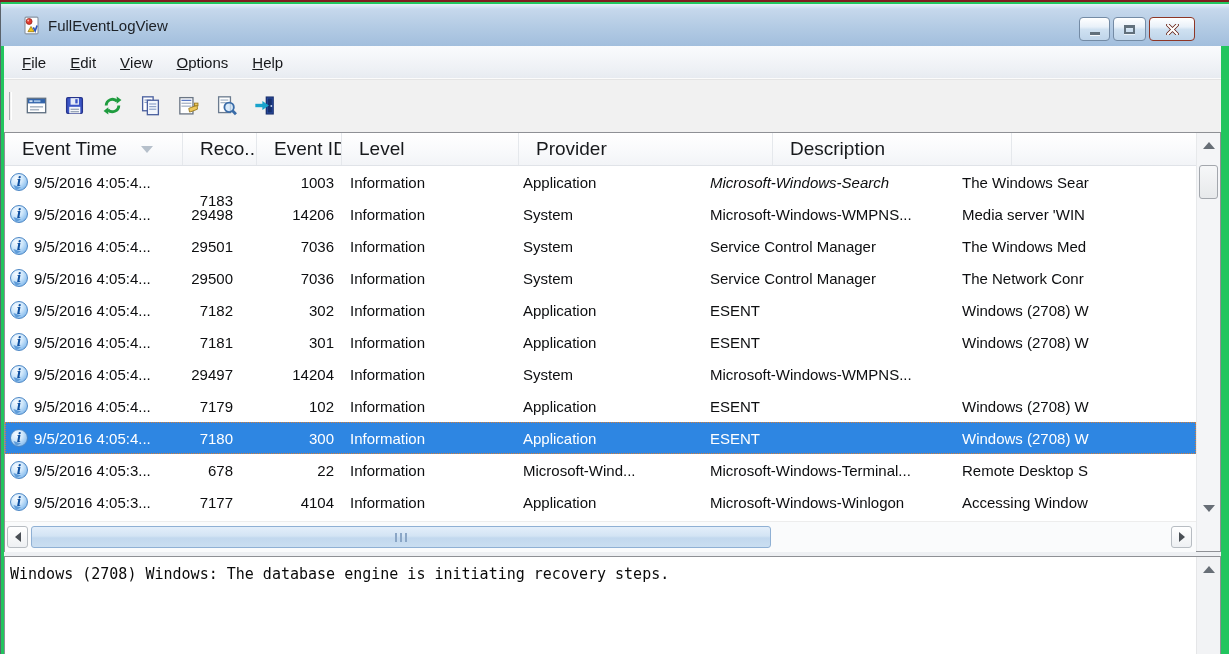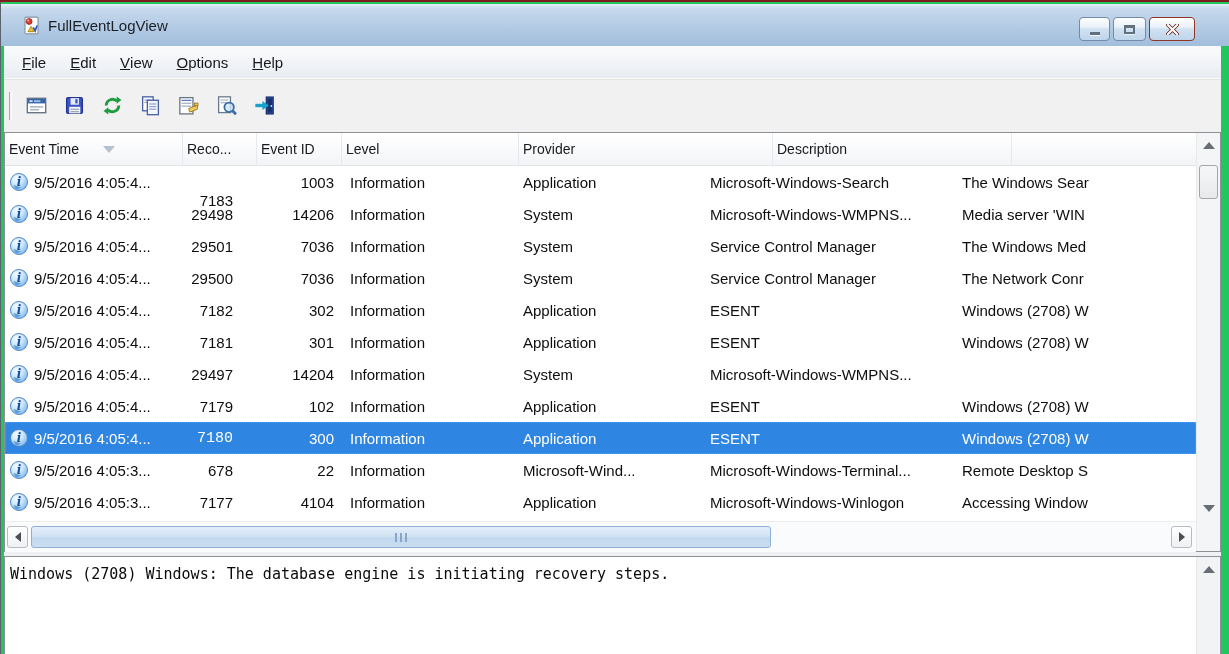--- a/index.html
+++ b/index.html
@@ -52,21 +52,21 @@
     background:#fff;border:1px solid #8e9095;display:flex;
   }
   .lv-main{width:1191px;display:flex;flex-direction:column;}
   .lv-header{
     height:33px;display:flex;flex:0 0 auto;
     background:linear-gradient(180deg,#ffffff 0%,#f8f9fb 60%,#f2f4f7 100%);
     border-bottom:1px solid #e0e3e8;
   }
   .hcell{
     border-right:1px solid #e5e8ec;display:flex;align-items:center;
-    font-size:14px;color:#17191c;padding-left:4px;overflow:hidden;white-space:nowrap;
+    font-size:19px;color:#17191c;padding-left:17px;overflow:hidden;white-space:nowrap;
   }
   .sort-arrow{
     width:0;height:0;margin-left:24px;
     border-left:6px solid transparent;border-right:6px solid transparent;
     border-top:7px solid #b6c0cb;
   }
   .lv-rows{height:355px;overflow:hidden;flex:0 0 auto;}
   .lv-row{height:32px;display:flex;align-items:center;font-size:15px;color:#0d0e10;white-space:nowrap;}
   .lv-row.selected{background:#2e86e2;color:#fff;outline:1px dotted #d4803c;outline-offset:-1px;}
   .cell{overflow:hidden;white-space:nowrap;height:100%;display:flex;align-items:center;}
@@ -260,21 +260,21 @@
       <div class="lv-rows" id="lv-rows">
           <div class="lv-row">
             <div class="cell" style="width: 178px;">
               <span class="info-icon">i</span>
               <span>9/5/2016 4:05:4...</span>
             </div>
             <div class="cell num" style="width: 74px; padding-right: 24px; margin-top: 36px;">7183</div>
             <div class="cell num" style="width: 85px; padding-right: 8px;">1003</div>
             <div class="cell" style="width: 177px; padding-left: 8px;">Information</div>
             <div class="cell" style="width: 184px; padding-left: 4px;">Application</div>
-            <div class="cell" style="width: 254px; padding-left: 7px;">Microsoft-Windows-Search</div>
+            <div class="cell" style="width: 254px; padding-left: 7px; font-style: italic;">Microsoft-Windows-Search</div>
             <div class="cell" style="width: 239px; padding-left: 5px;">The Windows Sear</div>
           </div>
           <div class="lv-row">
             <div class="cell" style="width: 178px;">
               <span class="info-icon">i</span>
               <span>9/5/2016 4:05:4...</span>
             </div>
             <div class="cell num" style="width: 74px; padding-right: 24px;">29498</div>
             <div class="cell num" style="width: 85px; padding-right: 8px;">14206</div>
             <div class="cell" style="width: 177px; padding-left: 8px;">Information</div>
@@ -351,21 +351,21 @@
             <div class="cell" style="width: 177px; padding-left: 8px;">Information</div>
             <div class="cell" style="width: 184px; padding-left: 4px;">Application</div>
             <div class="cell" style="width: 254px; padding-left: 7px;">ESENT</div>
             <div class="cell" style="width: 239px; padding-left: 5px;">Windows (2708) W</div>
           </div>
           <div class="lv-row selected">
             <div class="cell" style="width: 178px;">
               <span class="info-icon">i</span>
               <span>9/5/2016 4:05:4...</span>
             </div>
-            <div class="cell num" style="width: 74px; padding-right: 24px; font-family: Liberation Mono, monospace;">7180</div>
+            <div class="cell num" style="width: 74px; padding-right: 24px;">7180</div>
             <div class="cell num" style="width: 85px; padding-right: 8px;">300</div>
             <div class="cell" style="width: 177px; padding-left: 8px;">Information</div>
             <div class="cell" style="width: 184px; padding-left: 4px;">Application</div>
             <div class="cell" style="width: 254px; padding-left: 7px;">ESENT</div>
             <div class="cell" style="width: 239px; padding-left: 5px;">Windows (2708) W</div>
           </div>
           <div class="lv-row">
             <div class="cell" style="width: 178px;">
               <span class="info-icon">i</span>
               <span>9/5/2016 4:05:3...</span>

